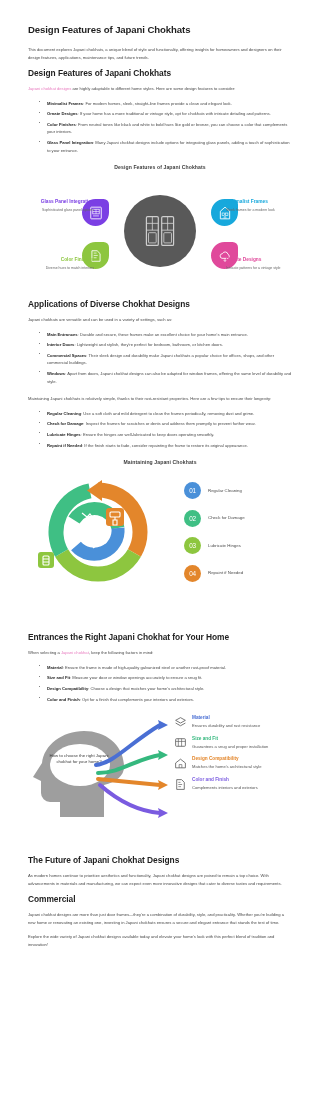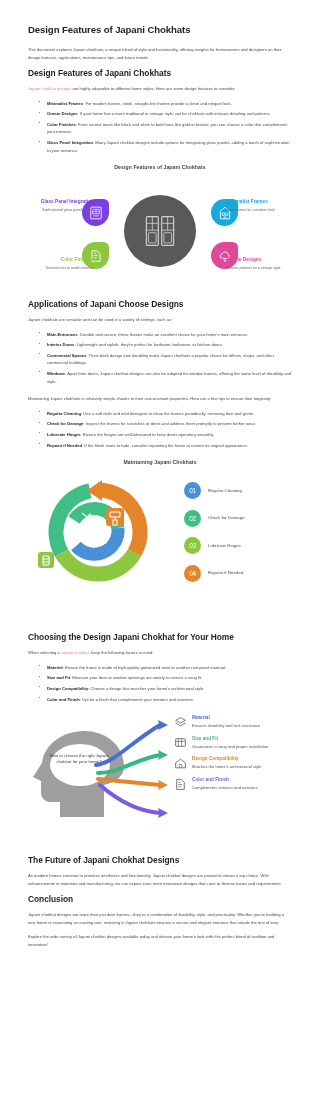--- a/index.html
+++ b/index.html
@@ -184,21 +184,21 @@
         <div class="lt" style="color:#8DC63F">Color Finishes</div>
         <div class="ld">Diverse hues to match interiors</div>
       </div>
       <div class="lab l-br">
         <div class="lt" style="color:#E0499B">Ornate Designs</div>
         <div class="ld">Intricate patterns for a vintage style</div>
       </div>
     </div>
   </div>
 
-  <h2 class="sec-title">Applications of Japani Choose Designs</h2>
+  <h2 class="sec-title">Applications of Diverse Chokhat Designs</h2>
   <p class="body">Japani chokhats are versatile and can be used in a variety of settings, such as:</p>
   <ul class="bullets">
     <li><b>Main Entrances</b><span>: Durable and secure, these frames make an excellent choice for your home's main entrance.</span></li>
     <li><b>Interior Doors</b><span>: Lightweight and stylish, they're perfect for bedroom, bathroom, or kitchen doors.</span></li>
     <li><b>Commercial Spaces</b><span>: Their sleek design and durability make Japani chokhats a popular choice for offices, shops, and other commercial buildings.</span></li>
     <li><b>Windows</b><span>: Apart from doors, Japani chokhat designs can also be adapted for window frames, offering the same level of durability and style.</span></li>
   </ul>
 
   <p class="body">Maintaining Japani chokhats is relatively simple, thanks to their rust-resistant properties. Here are a few tips to ensure their longevity:</p>
   <ul class="bullets">
@@ -261,21 +261,21 @@
         <div class="step">
           <div class="num" style="background:#E3862B">04</div>
           <div class="stxt">Repaint if Needed</div>
         </div>
       </div>
     </div>
   </div>
 
   <div class="spacer-lg"></div>
 
-  <h2 class="sec-title">Choosing the Design Japani Chokhat for Your Home</h2>
+  <h2 class="sec-title">Entrances the Right Japani Chokhat for Your Home</h2>
   <p class="body"><span>When selecting a </span><span class="lnk">Japani chokhat</span><span>, keep the following factors in mind:</span></p>
   <ul class="bullets">
     <li><b>Material</b><span>: Ensure the frame is made of high-quality galvanized steel or another rust-proof material.</span></li>
     <li><b>Size and Fit</b><span>: Measure your door or window openings accurately to ensure a snug fit.</span></li>
     <li><b>Design Compatibility</b><span>: Choose a design that matches your home's architectural style.</span></li>
     <li><b>Color and Finish</b><span>: Opt for a finish that complements your interiors and exteriors.</span></li>
   </ul>
 
   <div class="fig">
     <div class="head-fig">
@@ -341,17 +341,17 @@
         </div>
       </div>
     </div>
   </div>
 
   <div class="spacer-md"></div>
 
   <h2 class="sec-title">The Future of Japani Chokhat Designs</h2>
   <p class="body">As modern homes continue to prioritize aesthetics and functionality, Japani chokhat designs are poised to remain a top choice. With advancements in materials and manufacturing, we can expect even more innovative designs that cater to diverse tastes and requirements.</p>
 
-  <h2 class="sec-title">Conclusion</h2>
+  <h2 class="sec-title">Commercial</h2>
   <p class="body">Japani chokhat designs are more than just door frames—they're a combination of durability, style, and practicality. Whether you're building a new home or renovating an existing one, investing in Japani chokhats ensures a secure and elegant entrance that stands the test of time.</p>
   <p class="body">Explore the wide variety of Japani chokhat designs available today and elevate your home's look with this perfect blend of tradition and innovation!</p>
 
 </div>
 
 </body></html>

